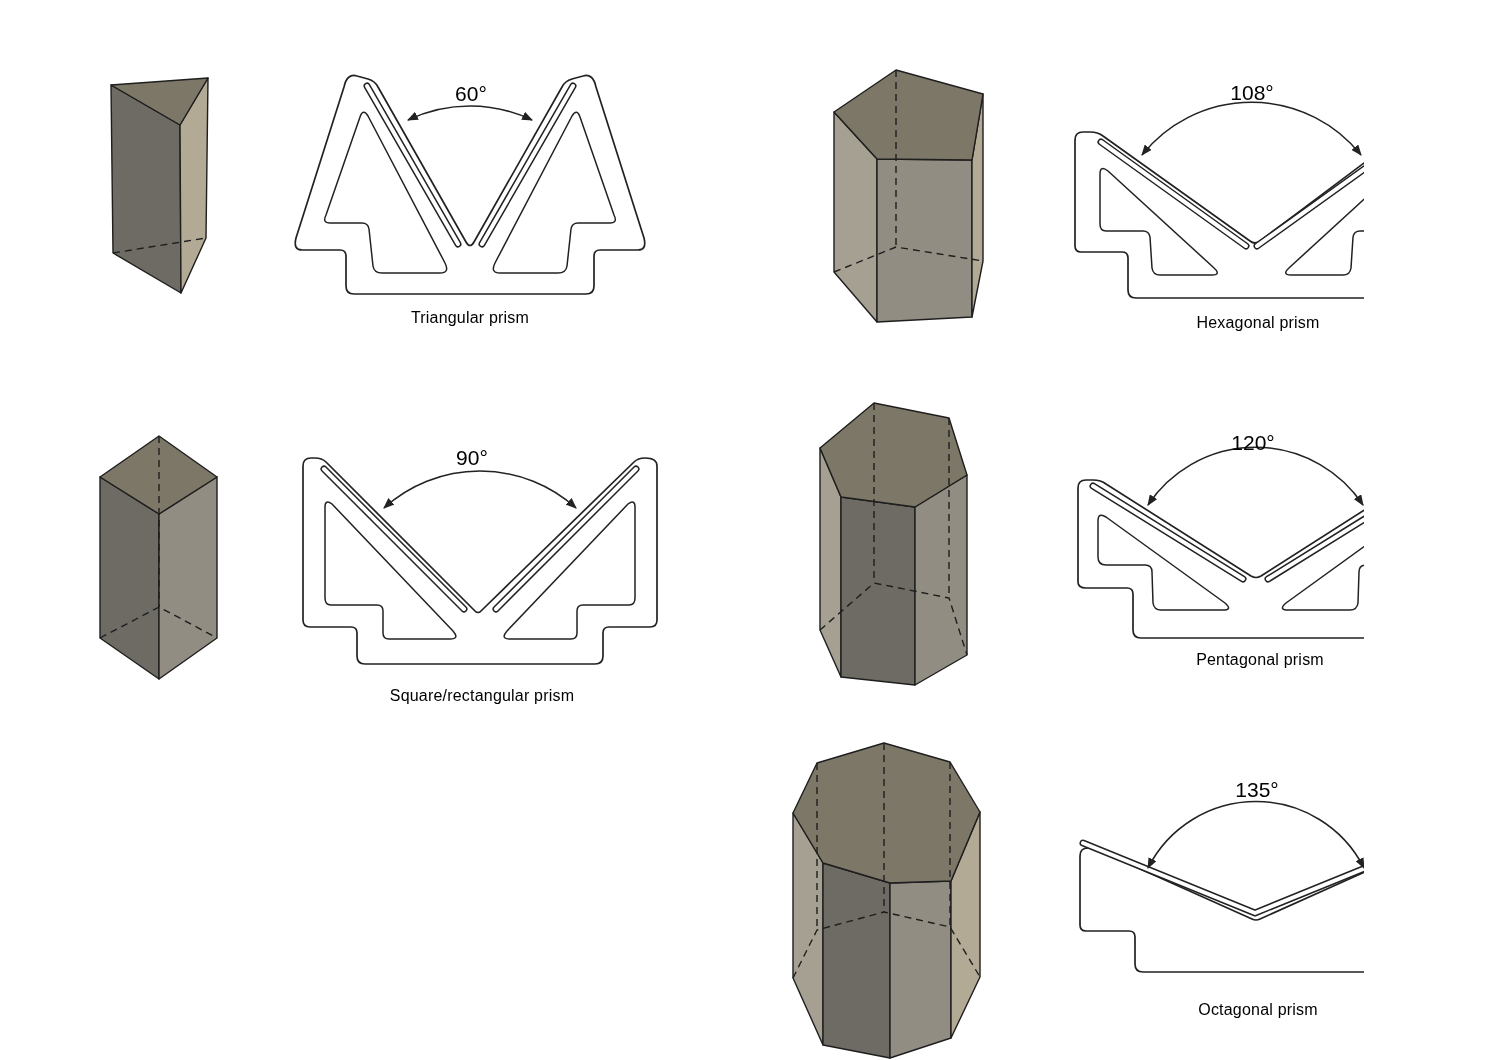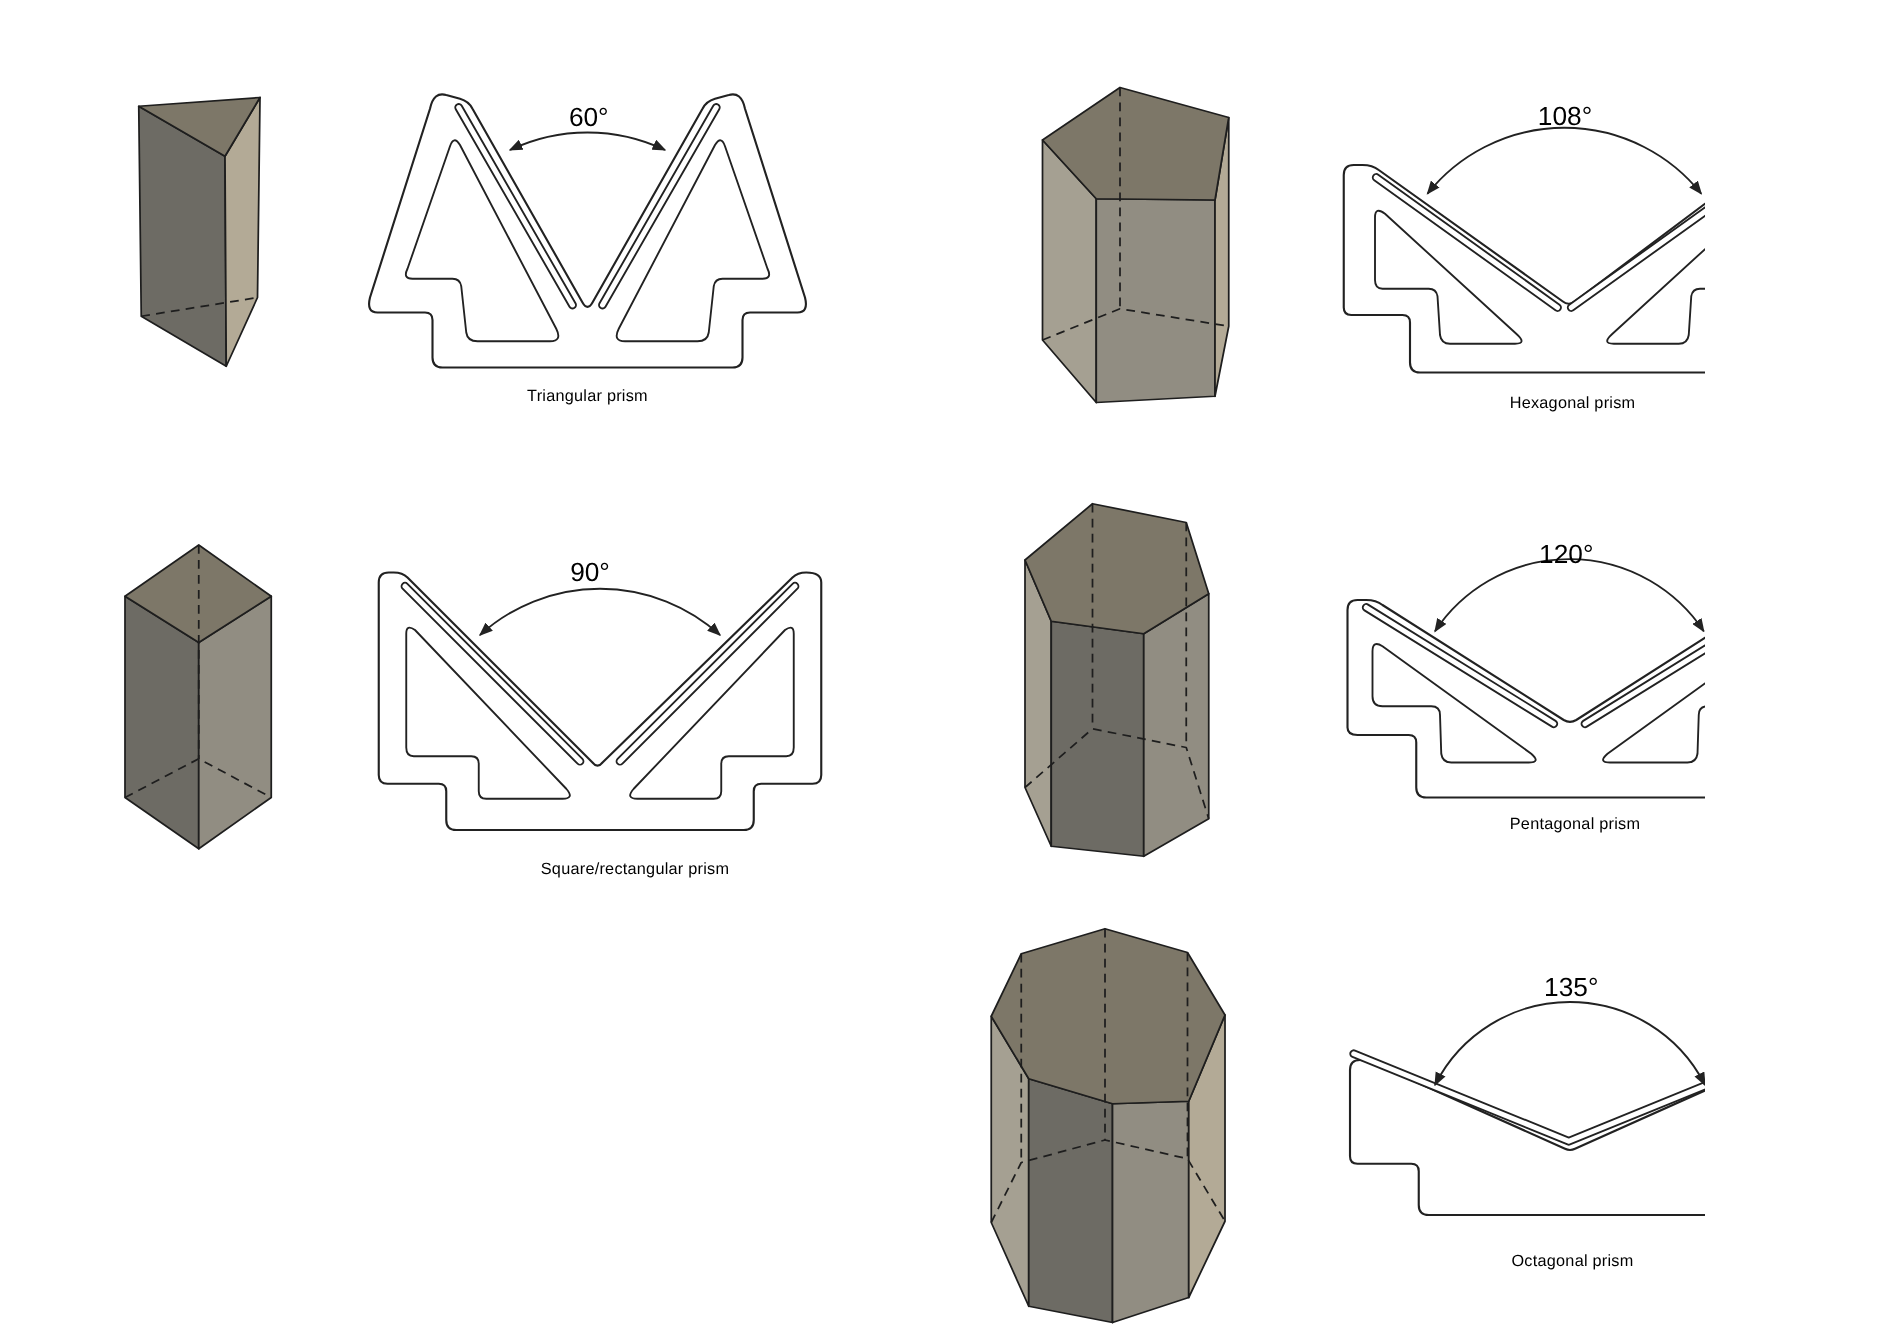--- a/index.html
+++ b/index.html
@@ -1,19 +1,19 @@
 <!DOCTYPE html>
 <html><head>
 <meta charset="utf-8">
 <style>
   html,body{margin:0;padding:0;background:#fff;}
   .canvas{position:relative;width:1364px;height:1060px;background:#fff;overflow:hidden;
           font-family:"Liberation Sans",sans-serif;text-align:right;}
   .canvas svg{position:absolute;overflow:visible;}
-  .caption{position:absolute;transform:translateX(-50%);font-size:13px;color:#000;
+  .caption{position:absolute;transform:translateX(-50%);font-size:16px;color:#000;
            white-space:nowrap;letter-spacing:.2px;}
   .face{stroke:#1e1e1e;stroke-width:1.4;stroke-linejoin:round;}
   .hidden-edge{stroke:#1e1e1e;stroke-width:1.4;fill:none;stroke-dasharray:7 5;stroke-linejoin:round;}
   .outline{fill:#ffffff;stroke:#222;stroke-width:1.7;stroke-linejoin:round;}
   .pocket{fill:#ffffff;stroke:#222;stroke-width:1.5;stroke-linejoin:round;}
   .slot-black{stroke:#222;stroke-width:7;stroke-linecap:round;stroke-linejoin:round;fill:none;}
   .slot-white{stroke:#fff;stroke-width:4;stroke-linecap:round;stroke-linejoin:round;fill:none;}
   .dim-arc{fill:none;stroke:#222;stroke-width:1.5;}
   .angle-text{font-family:"Liberation Sans",sans-serif;font-size:21px;fill:#000;text-anchor:middle;}
   .stray{position:absolute;width:9px;height:3px;background:#c9c9c9;opacity:.6;}
@@ -70,21 +70,21 @@
       <path class="pocket" d="M 35,153 L 35,62 Q 35,54 42,59 L 163,186 Q 170,194 160,194 L 99,194 Q 93,194 93,188 L 93,166 Q 93,160 87,160 L 41,160 Q 35,160 35,153 Z"></path>
       <path class="pocket" d="M 345,153 L 345,62 Q 345,54 338,59 L 217,186 Q 210,194 220,194 L 281,194 Q 287,194 287,188 L 287,166 Q 287,160 293,160 L 339,160 Q 345,160 345,153 Z"></path>
       <line class="slot-black" x1="34" y1="24" x2="174" y2="164"></line>
       <line class="slot-white" x1="34" y1="24" x2="174" y2="164"></line>
       <line class="slot-black" x1="346" y1="24" x2="206" y2="164"></line>
       <line class="slot-white" x1="346" y1="24" x2="206" y2="164"></line>
       <path class="dim-arc" d="M 94,63 A 143,143 0 0 1 286,63" marker-start="url(#ar90)" marker-end="url(#ar90)"></path>
       <text class="angle-text" x="182" y="20">90°</text>
     </svg>
 
-    <div class="caption" style="left:508px;top:687px">Square/rectangular prism</div>
+    <div class="caption" style="left:482px;top:687px">Square/rectangular prism</div>
   </section>
 
   <section>
     <svg style="left:825px;top:64px" width="170" height="280" viewBox="0 0 170 280">
       <polygon class="face" points="9,48 52,95 52,258 9,208" fill="#a5a092"></polygon>
       <polygon class="face" points="52,95 147,96 147,253 52,258" fill="#918d82"></polygon>
       <polygon class="face" points="158,30 147,96 147,253 158,197" fill="#b3aa96"></polygon>
       <polygon class="face" points="71,6 158,30 147,96 52,95 9,48" fill="#7d7768"></polygon>
       <polyline class="hidden-edge" points="71,6 71,183"></polyline>
       <polyline class="hidden-edge" points="9,208 71,183 158,197"></polyline>

